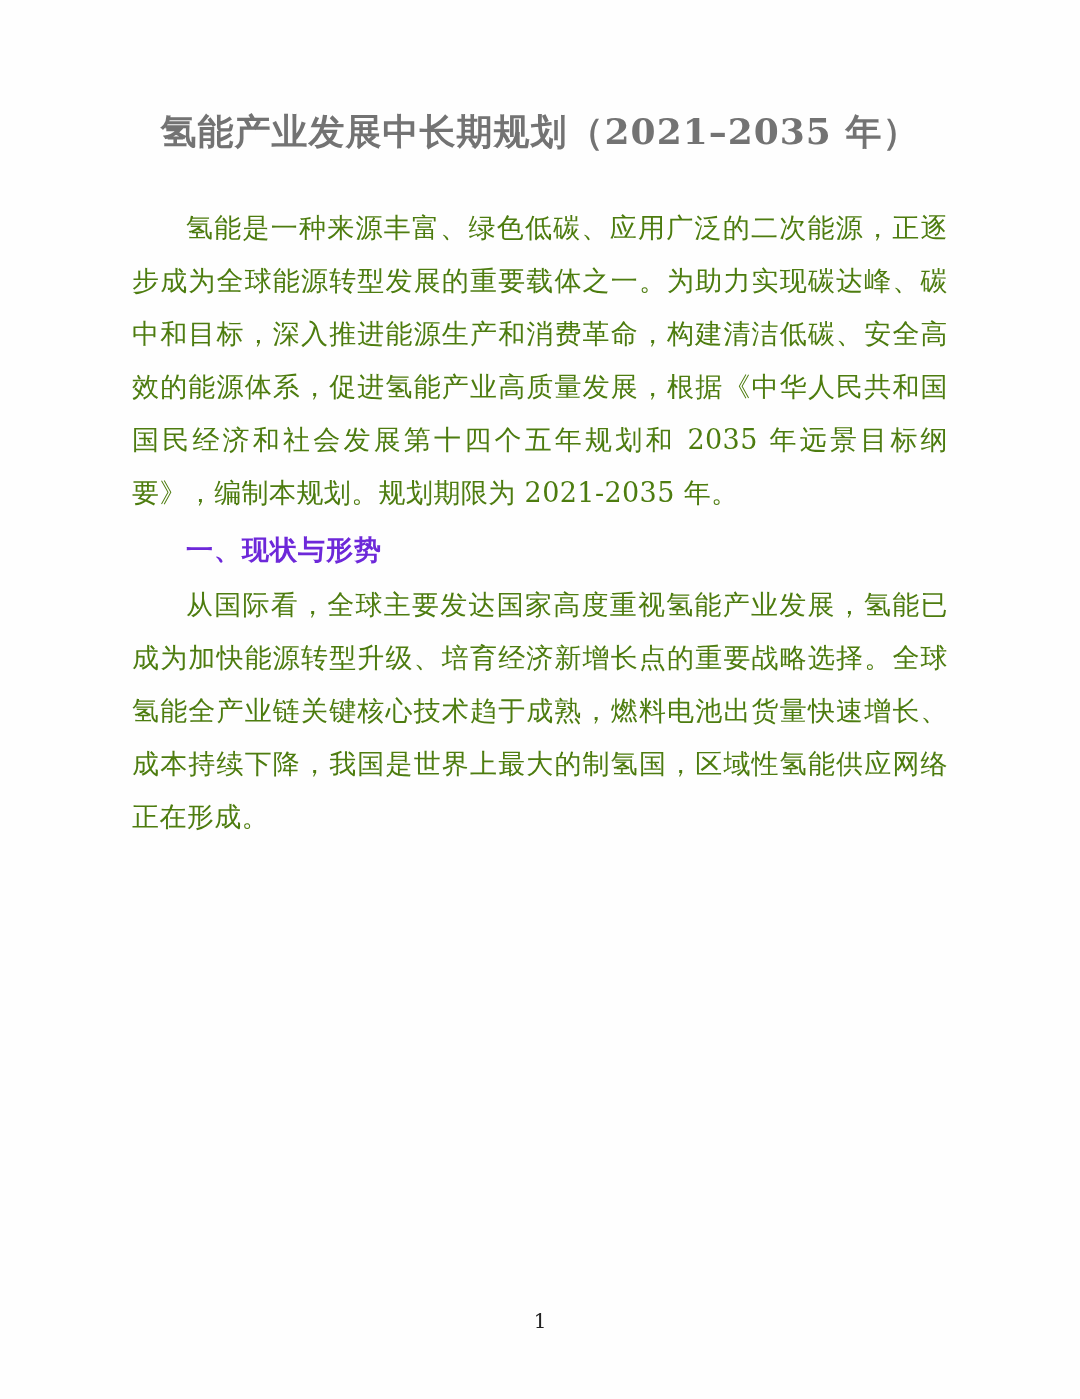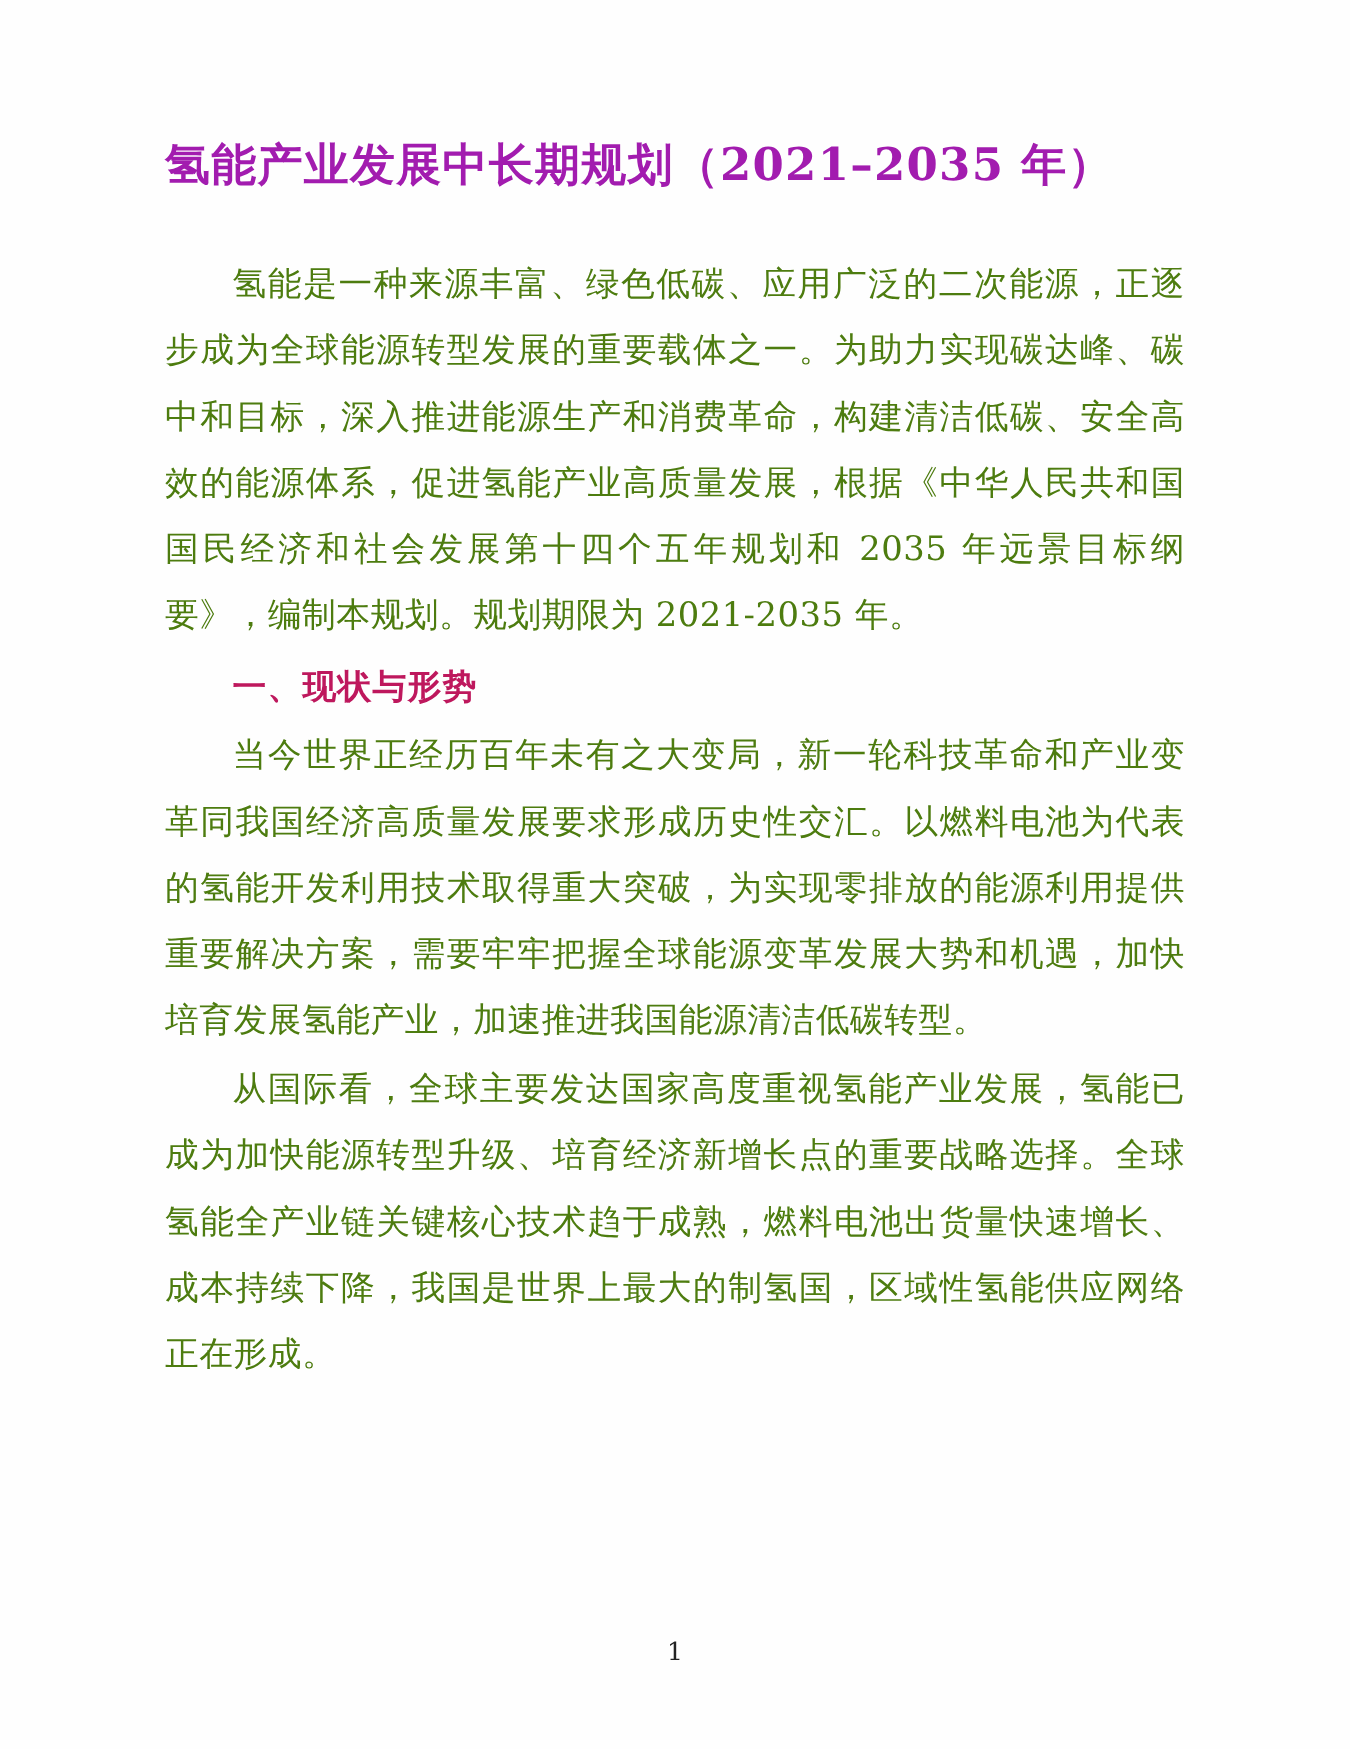--- a/index.html
+++ b/index.html
@@ -16,44 +16,45 @@
   }
   .page {
     position: relative;
     width: 1080px;
     height: 1399px;
     box-sizing: border-box;
     padding: 86px 132px 0 132px;
     background: #fefefe;
   }
   .doc-title {
+    text-align: center;
     font-size: 36px;
     font-weight: bold;
     letter-spacing: 1px;
     margin: 22px 0 44px 0;
-    color: #a21caf;
+    color: #737373;
     font-family: "DejaVu Serif", "Liberation Serif", serif;
   }
   .para {
     font-size: 27px;
     line-height: 53px;
     text-align: justify;
     text-justify: inter-ideograph;
     text-indent: 2em;
     margin: 0 0 2px 0;
     color: #4d7c0f;
     letter-spacing: 0.4px;
   }
   .section-heading {
     font-size: 27px;
     line-height: 53px;
     font-weight: bold;
     text-indent: 2em;
     margin: 4px 0 2px 0;
-    color: #be185d;
+    color: #6d28d9;
     letter-spacing: 1px;
   }
   .page-number {
     position: absolute;
     bottom: 66px;
     left: 0;
     width: 100%;
     text-align: center;
     font-size: 20px;
     color: #222222;
@@ -63,20 +64,19 @@
 <body>
 
 <div class="page">
 
   <h1 class="doc-title">氢能产业发展中长期规划（2021–2035 年）</h1>
 
   <p class="para">氢能是一种来源丰富、绿色低碳、应用广泛的二次能源，正逐步成为全球能源转型发展的重要载体之一。为助力实现碳达峰、碳中和目标，深入推进能源生产和消费革命，构建清洁低碳、安全高效的能源体系，促进氢能产业高质量发展，根据《中华人民共和国国民经济和社会发展第十四个五年规划和 2035 年远景目标纲要》，编制本规划。规划期限为 2021-2035 年。</p>
 
   <p class="section-heading">一、现状与形势</p>
 
-  <p class="para">当今世界正经历百年未有之大变局，新一轮科技革命和产业变革同我国经济高质量发展要求形成历史性交汇。以燃料电池为代表的氢能开发利用技术取得重大突破，为实现零排放的能源利用提供重要解决方案，需要牢牢把握全球能源变革发展大势和机遇，加快培育发展氢能产业，加速推进我国能源清洁低碳转型。</p>
 
   <p class="para">从国际看，全球主要发达国家高度重视氢能产业发展，氢能已成为加快能源转型升级、培育经济新增长点的重要战略选择。全球氢能全产业链关键核心技术趋于成熟，燃料电池出货量快速增长、成本持续下降，我国是世界上最大的制氢国，区域性氢能供应网络正在形成。</p>
 
 
   <div class="page-number">1</div>
 
 </div>
 
 </body></html>

